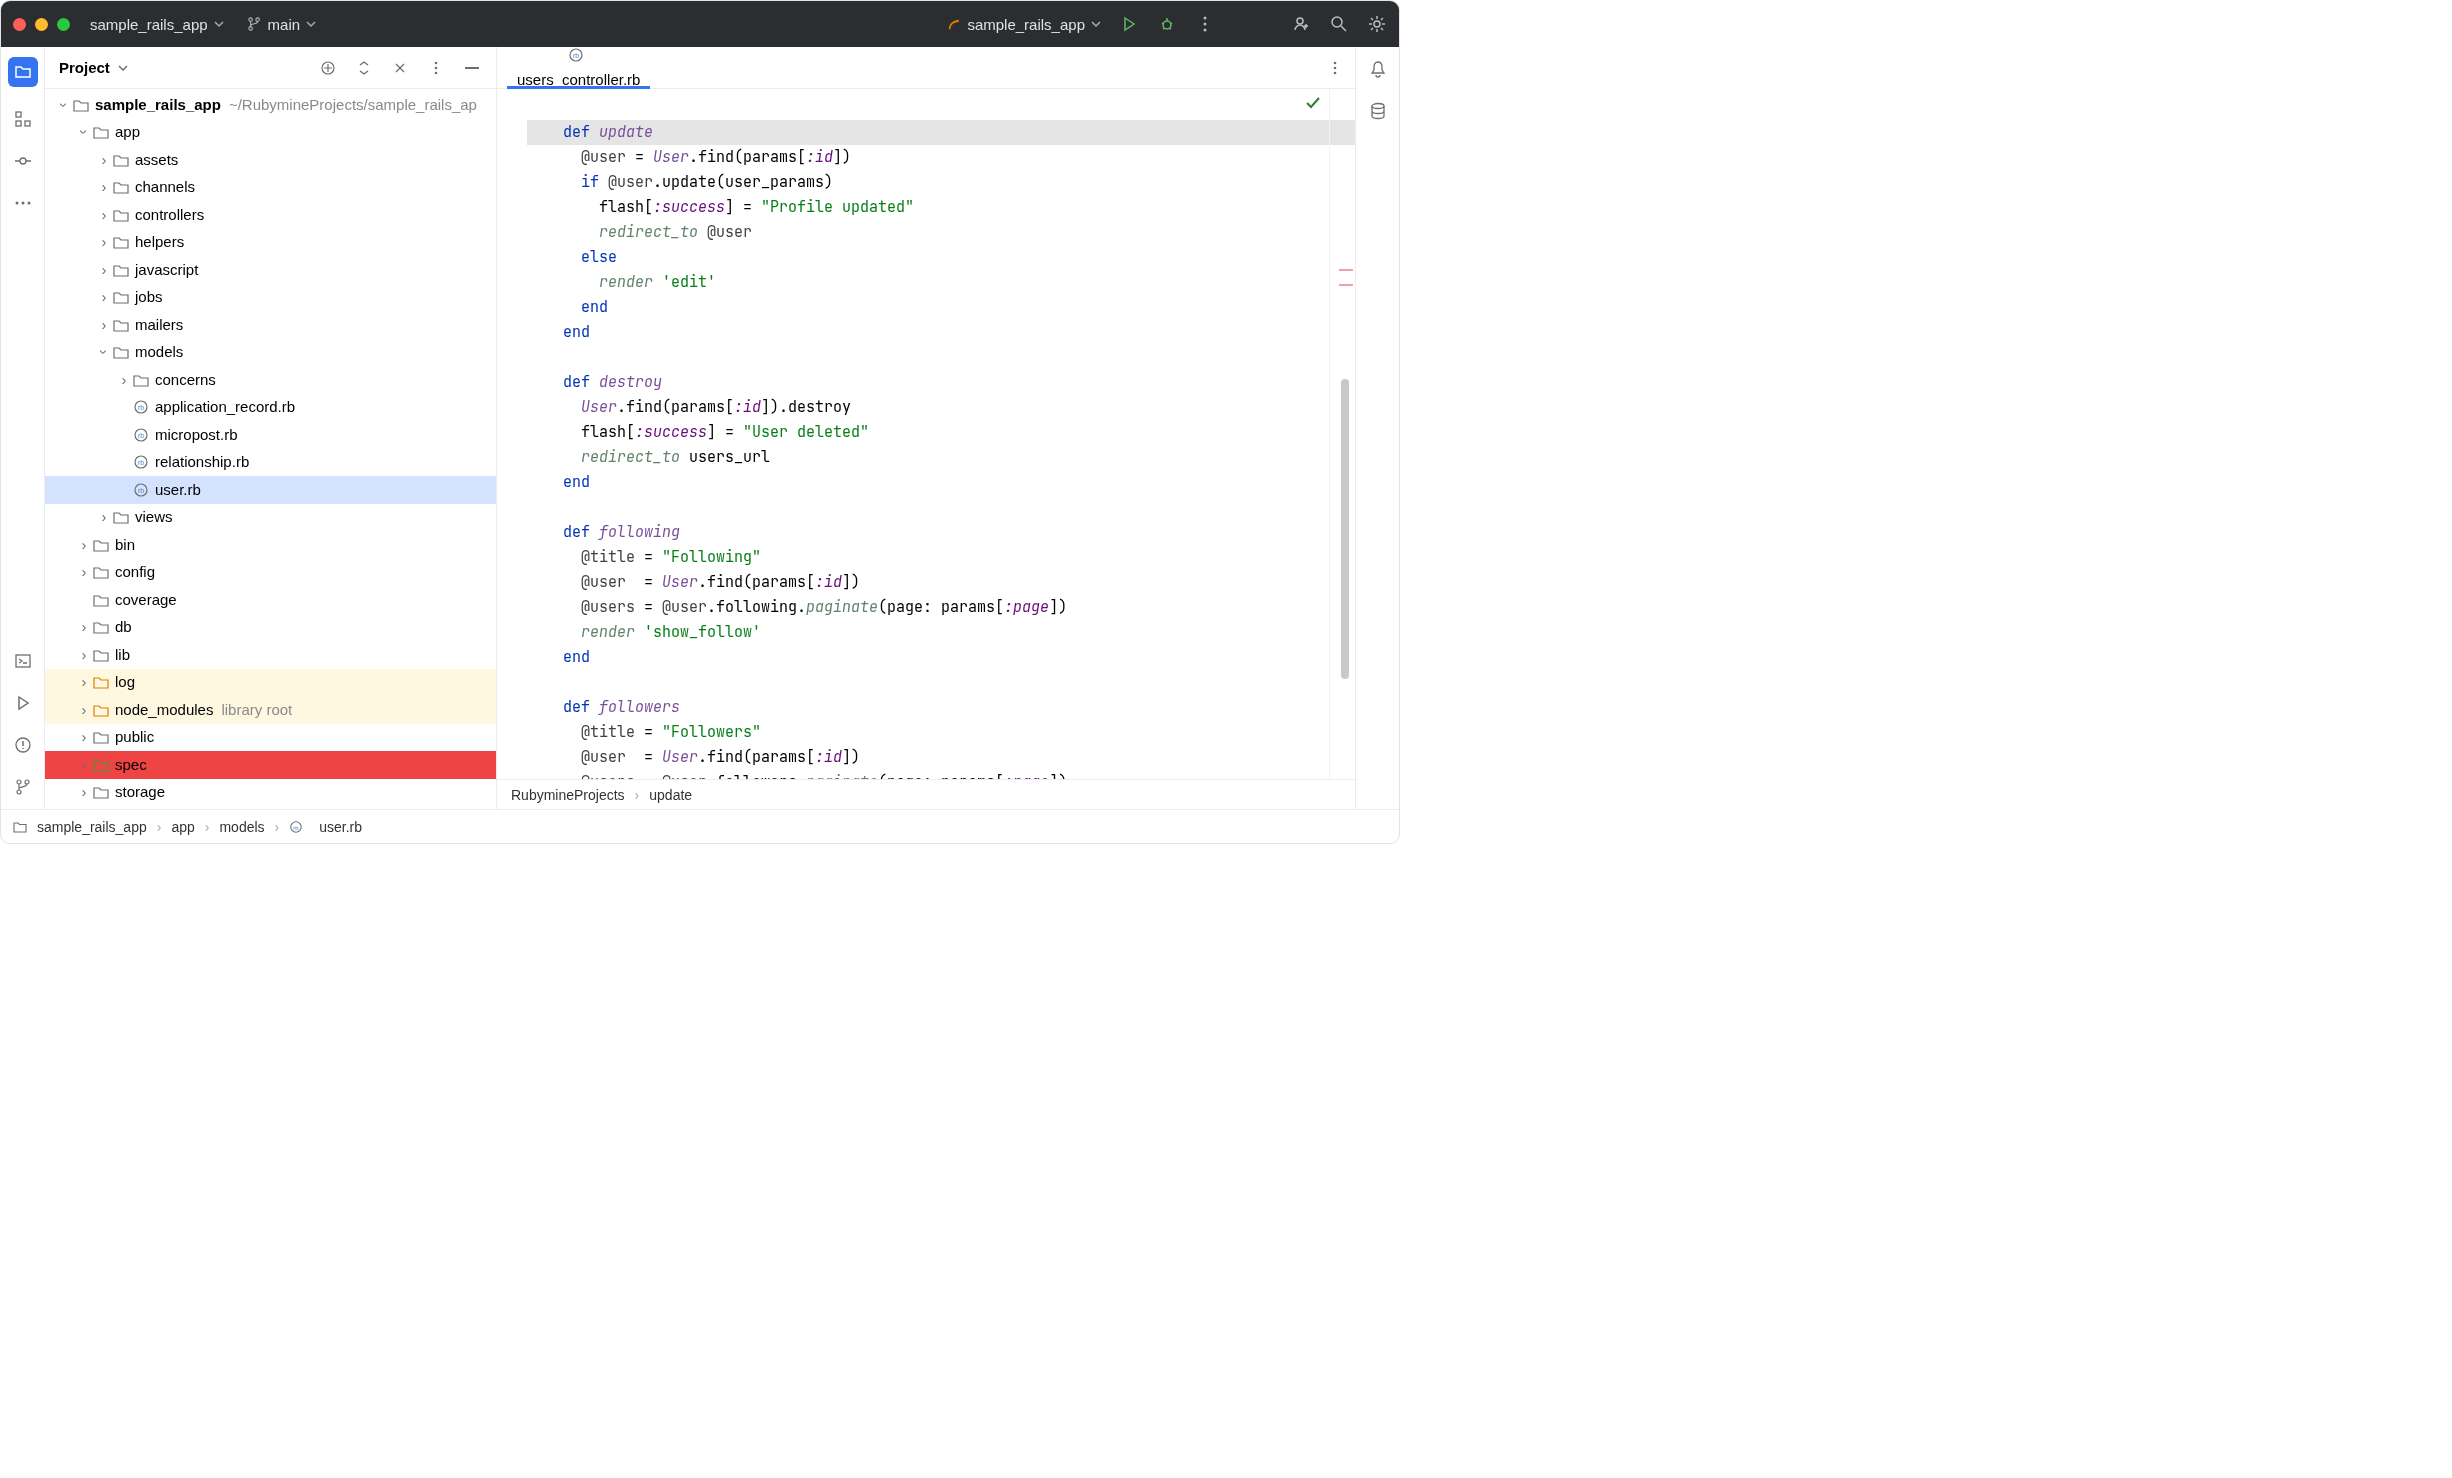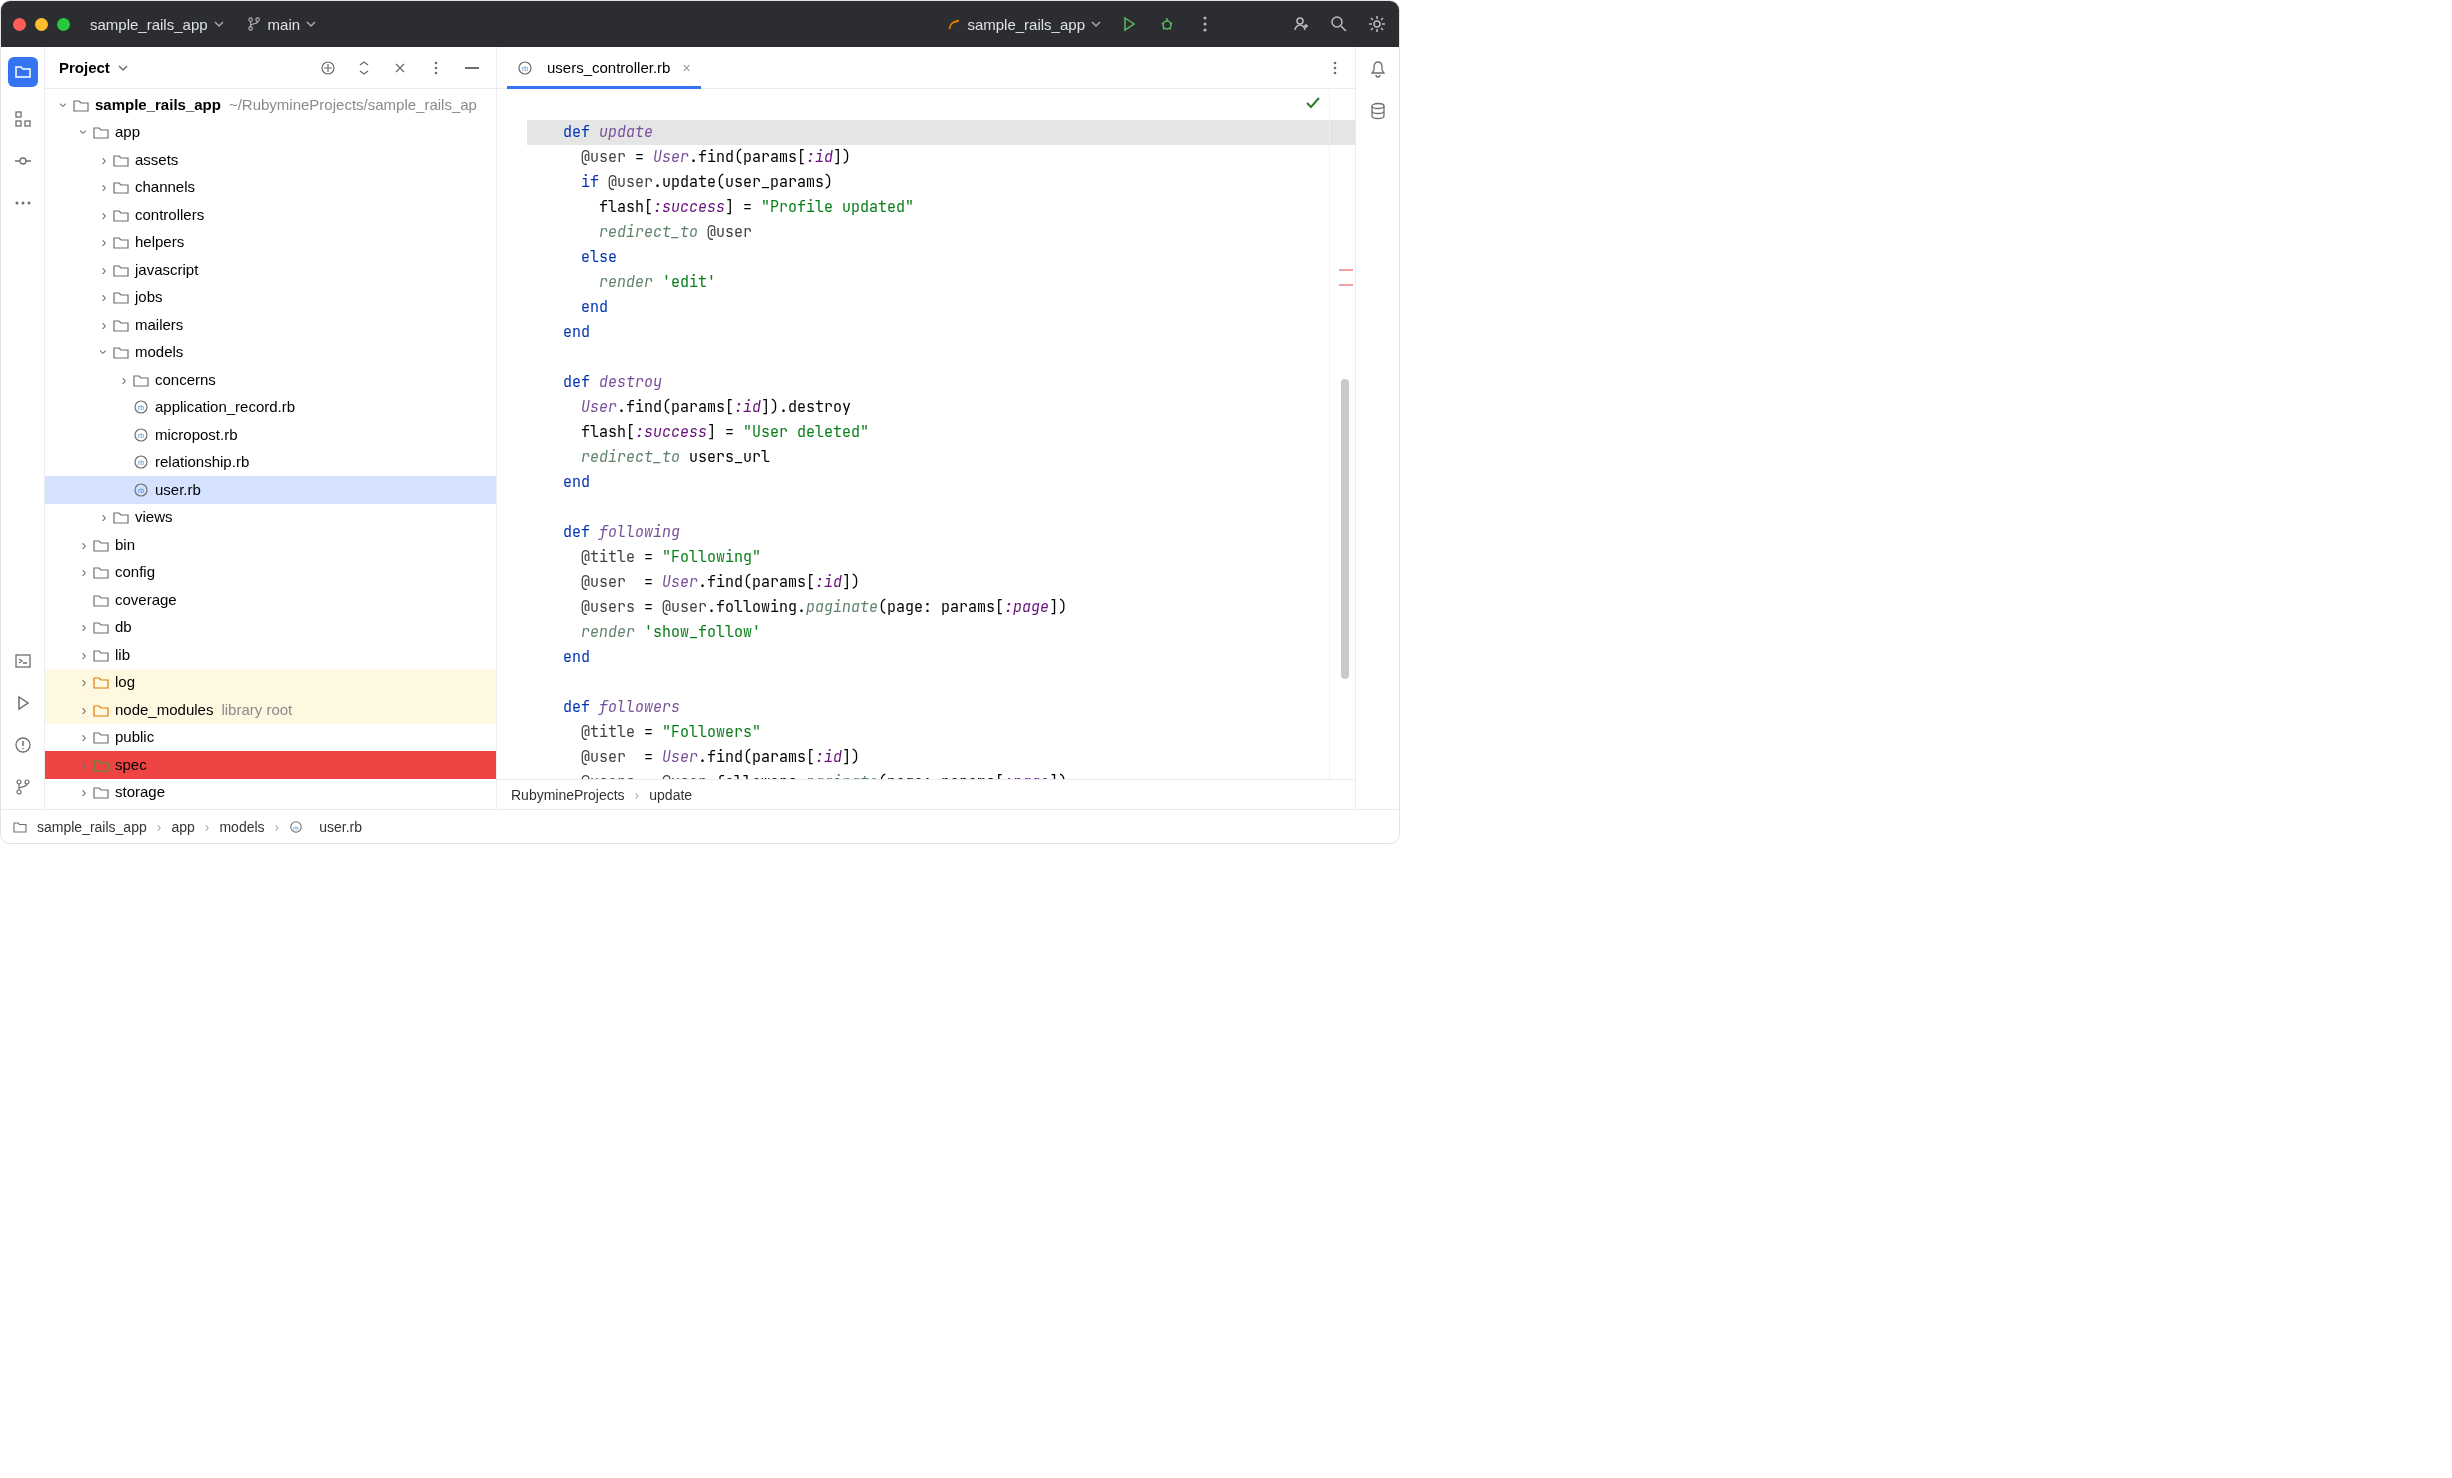--- a/index.html
+++ b/index.html
@@ -51,21 +51,21 @@
 .tree-row.hl-yellow { background: #fff8e1; }
 .tree-row.hl-green { background: #ef4444; }
 .tw { width: 18px; display: inline-flex; justify-content: center; }
 .chev::before { content: "›"; display: inline-block; transform: rotate(0deg); color: #6e6e6e; font-size: 15px; }
 .chev.open::before { transform: rotate(90deg); }
 .folder-icon, .file-icon, .ruby-icon { margin-right: 6px; display: inline-flex; }
 .dim { color: #8a8a8a; margin-left: 8px; }
 
 .editor-area { flex: 1; display: flex; flex-direction: column; min-width: 0; }
 .tabs { height: 42px; display: flex; align-items: center; border-bottom: 1px solid #ebecf0; padding: 0 10px; }
-.tab { display: flex; align-items: center; gap: 8px; padding: 0 10px; height: 100%; position: relative; font-size: 15px; }
+.tab { display: flex; align-items: center; gap: 8px; padding: 0 10px; height: 100%; position: relative; font-size: 15px; flex-direction: column; }
 .tab.active::after { content: ""; position: absolute; left: 0; right: 0; bottom: -1px; height: 3px; background: #3574f0; }
 .tab .close-x { color: #999; font-size: 14px; margin-left: 4px; }
 .tabs-spacer { flex: 1; }
 .editor { flex: 1; position: relative; background: #fff; font-family: "JetBrains Mono","Menlo","Consolas",monospace; font-size: 15px; line-height: 25px; overflow: hidden; }
 .code { padding: 6px 0 6px 30px; white-space: pre; }
 .gutter-right { position: absolute; top: 0; right: 0; width: 26px; height: 100%; border-left: 1px solid #f2f2f2; }
 .check-ok { position: absolute; top: 6px; right: 34px; color: #2e7d32; }
 .marker { position: absolute; right: 2px; width: 14px; height: 2px; background: #f0a0a0; }
 .scroll-thumb { position: absolute; right: 6px; width: 8px; background: #c9c9c9; border-radius: 4px; }
 .breadcrumb-editor { height: 30px; border-top: 1px solid #ebecf0; display: flex; align-items: center; padding: 0 14px; gap: 10px; font-size: 14px; color: #333; }

